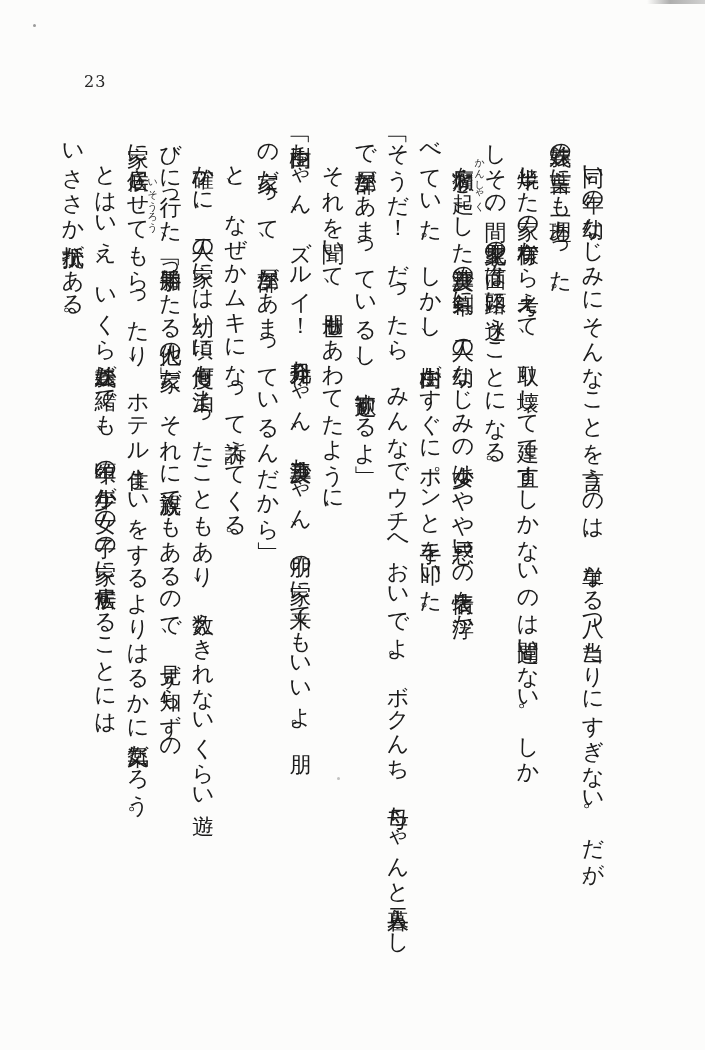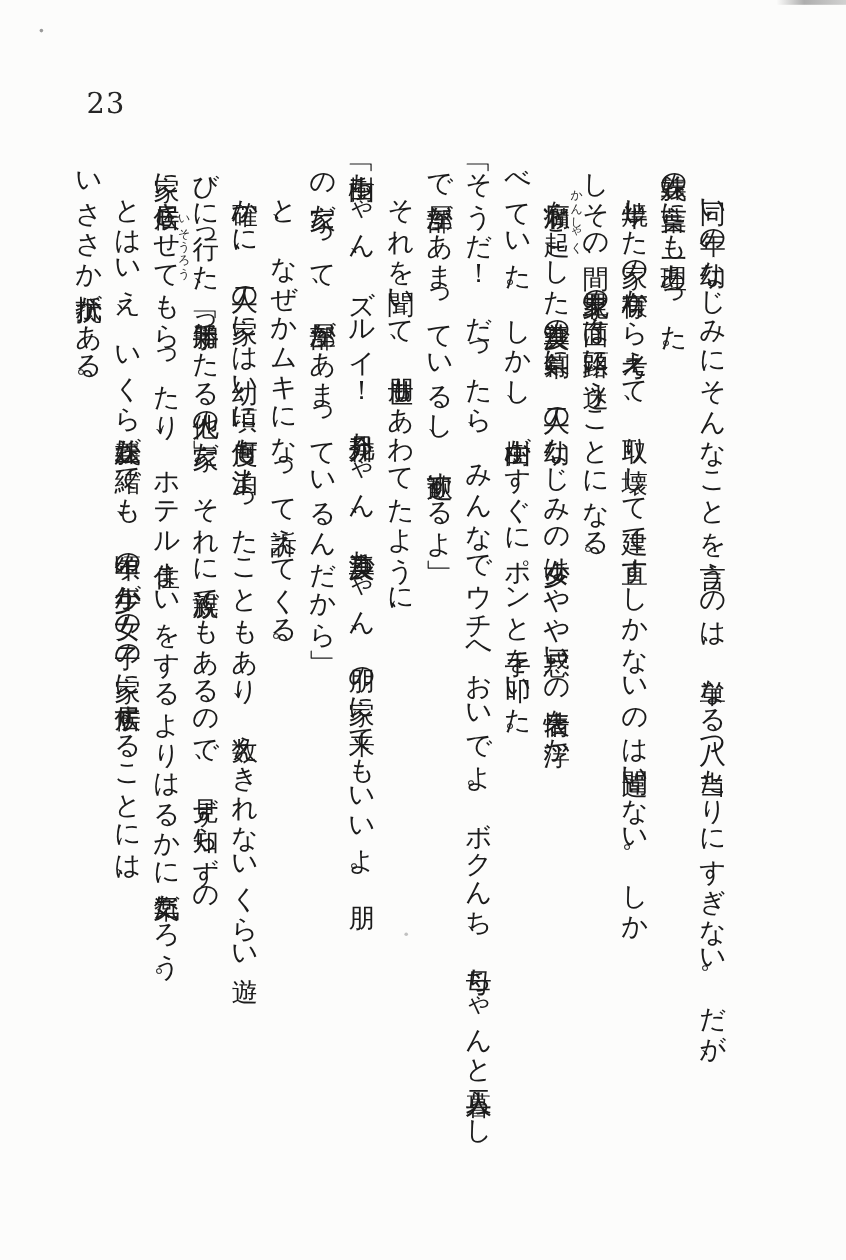--- a/index.html
+++ b/index.html
@@ -12,22 +12,22 @@
     width: 705px;
     height: 1050px;
     background: #fcfcfb;
     overflow: hidden;
     font-family: "DejaVu Serif", "Liberation Serif", serif;
     color: #1b1b1b;
   }
   .page-number {
     position: absolute;
     top: 72px;
-    left: 72px;
-    font-size: 24px;
+    left: 84px;
+    font-size: 16px;
     color: #262626;
     letter-spacing: 1px;
   }
   .text-block {
     position: absolute;
     top: 129px;
     right: 96px;
     height: 840px;
     writing-mode: vertical-rl;
     text-orientation: upright;

